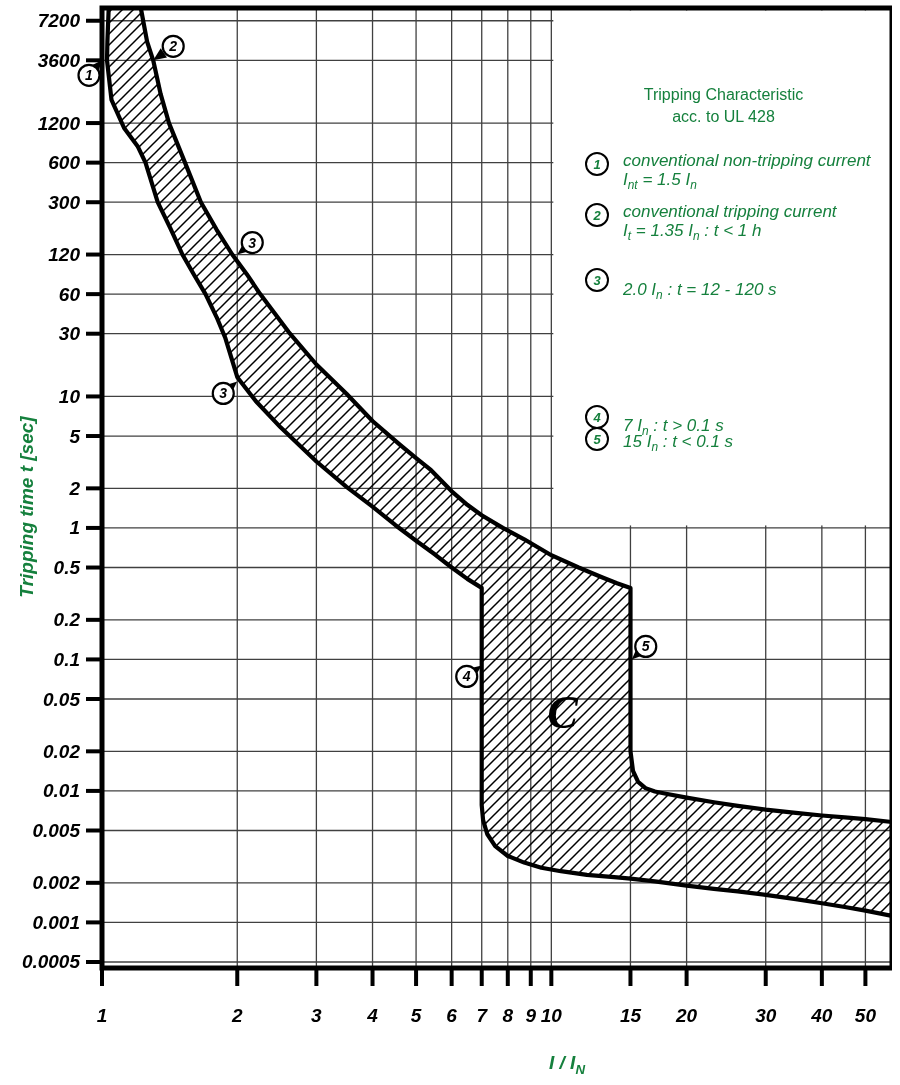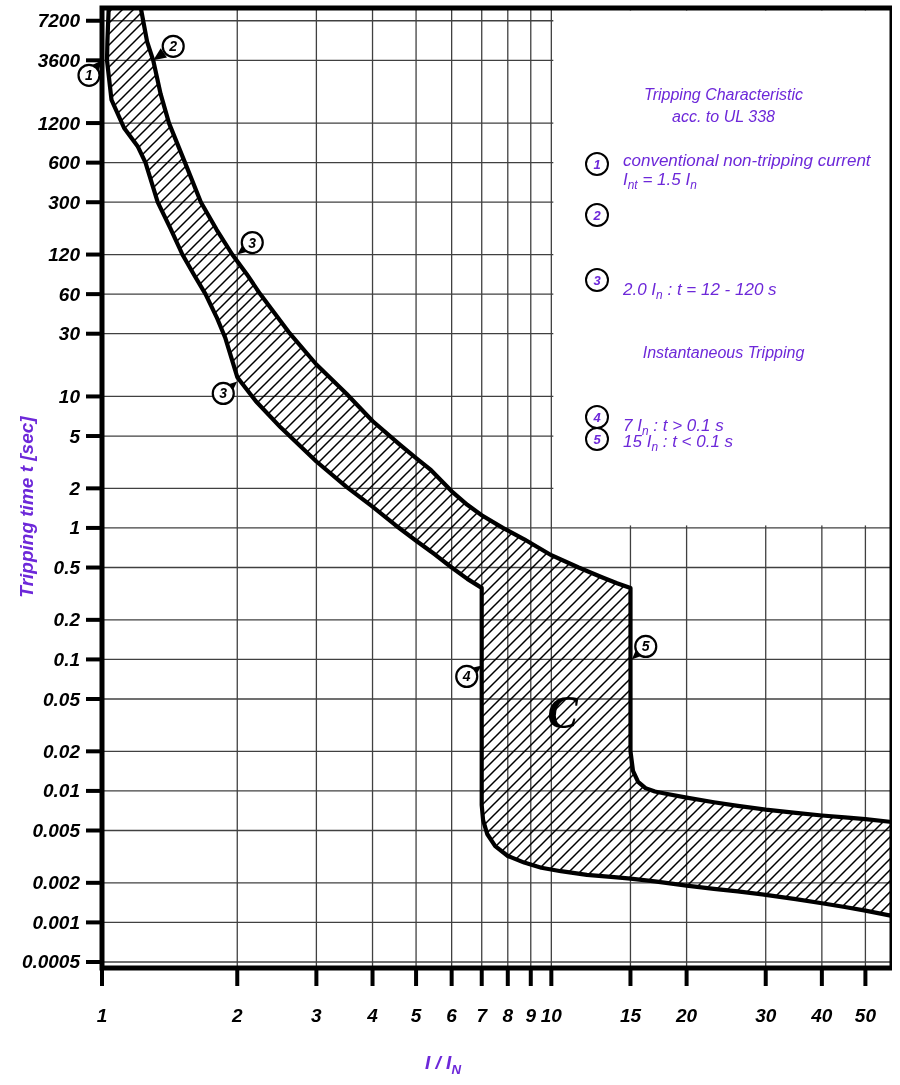--- a/index.html
+++ b/index.html
@@ -1,23 +1,23 @@
 <!DOCTYPE html>
 <html><head>
 <meta charset="utf-8">
 <style>
   html,body{margin:0;padding:0;background:#fff}
   #fig{position:relative;width:892px;height:1085px;background:#ffffff;
-       font-family:"Liberation Sans",sans-serif;color:#6d28d9;overflow:hidden}
+       font-family:"Liberation Sans",sans-serif;color:#15803d;overflow:hidden}
   svg{position:absolute;left:0;top:0}
   .axis-title{position:absolute;font-style:italic;font-weight:700;font-size:19px;white-space:nowrap}
   #ytitle{left:-153px;top:496px;width:360px;text-align:center;transform:rotate(-90deg)}
-  #xtitle{left:425px;top:1052px;width:160px;text-align:left}
+  #xtitle{left:425px;top:1052px;width:160px;text-align:right}
   .lg-h{position:absolute;left:557px;width:333px;text-align:center;
-        font-style:italic;font-size:16px;line-height:20px}
+        font-size:16px;line-height:20px}
   #lgh1{top:85px}#lgh1b{top:107px}#lgh2{top:343px}#lgh2b{top:365px}
   .lg-circ{position:absolute;left:585px;width:20px;height:20px;border:2px solid #000;border-radius:50%;
         display:flex;align-items:center;justify-content:center;
         font-style:italic;font-weight:700;font-size:13px;background:#fff}
   #c1{top:152px}#c2{top:203px}#c3{top:268px}#c4{top:405px}#c5{top:427px}
   .lg-tx{position:absolute;left:623px;font-style:italic;font-size:17px;line-height:19px;white-space:nowrap}
   #t1{top:151px}#t2{top:202px}#t3{top:280px}#t4{top:416px}#t5{top:432px}
   sub{font-size:0.7em}
 </style>
 </head>
@@ -191,36 +191,39 @@
       </g>
     <g id="g-annot">
         <text x="562.7055735819077" y="727.7493641908578" text-anchor="middle" fill="#000000" font-size="46" font-style="italic" font-weight="700" font-family="&quot;Liberation Serif&quot;,serif">C</text>
       </g>
   </svg>
 
   <div id="ytitle" class="axis-title">Tripping time t [sec]</div>
   <div id="xtitle" class="axis-title"><span>I / I</span><sub>N</sub></div>
 
   <div id="lgh1" class="lg-h">Tripping Characteristic</div>
-  <div id="lgh1b" class="lg-h">acc. to UL 338</div>
+  <div id="lgh1b" class="lg-h">acc. to UL 428</div>
 
   <div id="c1" class="lg-circ">1</div>
   <div id="t1" class="lg-tx">
     <div>conventional non-tripping current</div>
     <div><span>I</span><sub>nt</sub><span> = 1.5 </span><span>I</span><sub>n</sub></div>
   </div>
 
   <div id="c2" class="lg-circ">2</div>
+  <div id="t2" class="lg-tx">
+    <div>conventional tripping current</div>
+    <div><span>I</span><sub>t</sub><span> = 1.35 </span><span>I</span><sub>n</sub><span>   : t &lt; 1 h</span></div>
+  </div>
 
   <div id="c3" class="lg-circ">3</div>
   <div id="t3" class="lg-tx">
     <div><span>2.0 </span><span>I</span><sub>n</sub><span>  : t = 12 - 120 s</span></div>
   </div>
 
-  <div id="lgh2" class="lg-h">Instantaneous Tripping</div>
 
   <div id="c4" class="lg-circ">4</div>
   <div id="t4" class="lg-tx">
     <div><span>7 </span><span>I</span><sub>n</sub><span> : t &gt; 0.1 s</span></div>
   </div>
 
   <div id="c5" class="lg-circ">5</div>
   <div id="t5" class="lg-tx">
     <div><span>15 </span><span>I</span><sub>n</sub><span> : t &lt; 0.1 s</span></div>
   </div>

